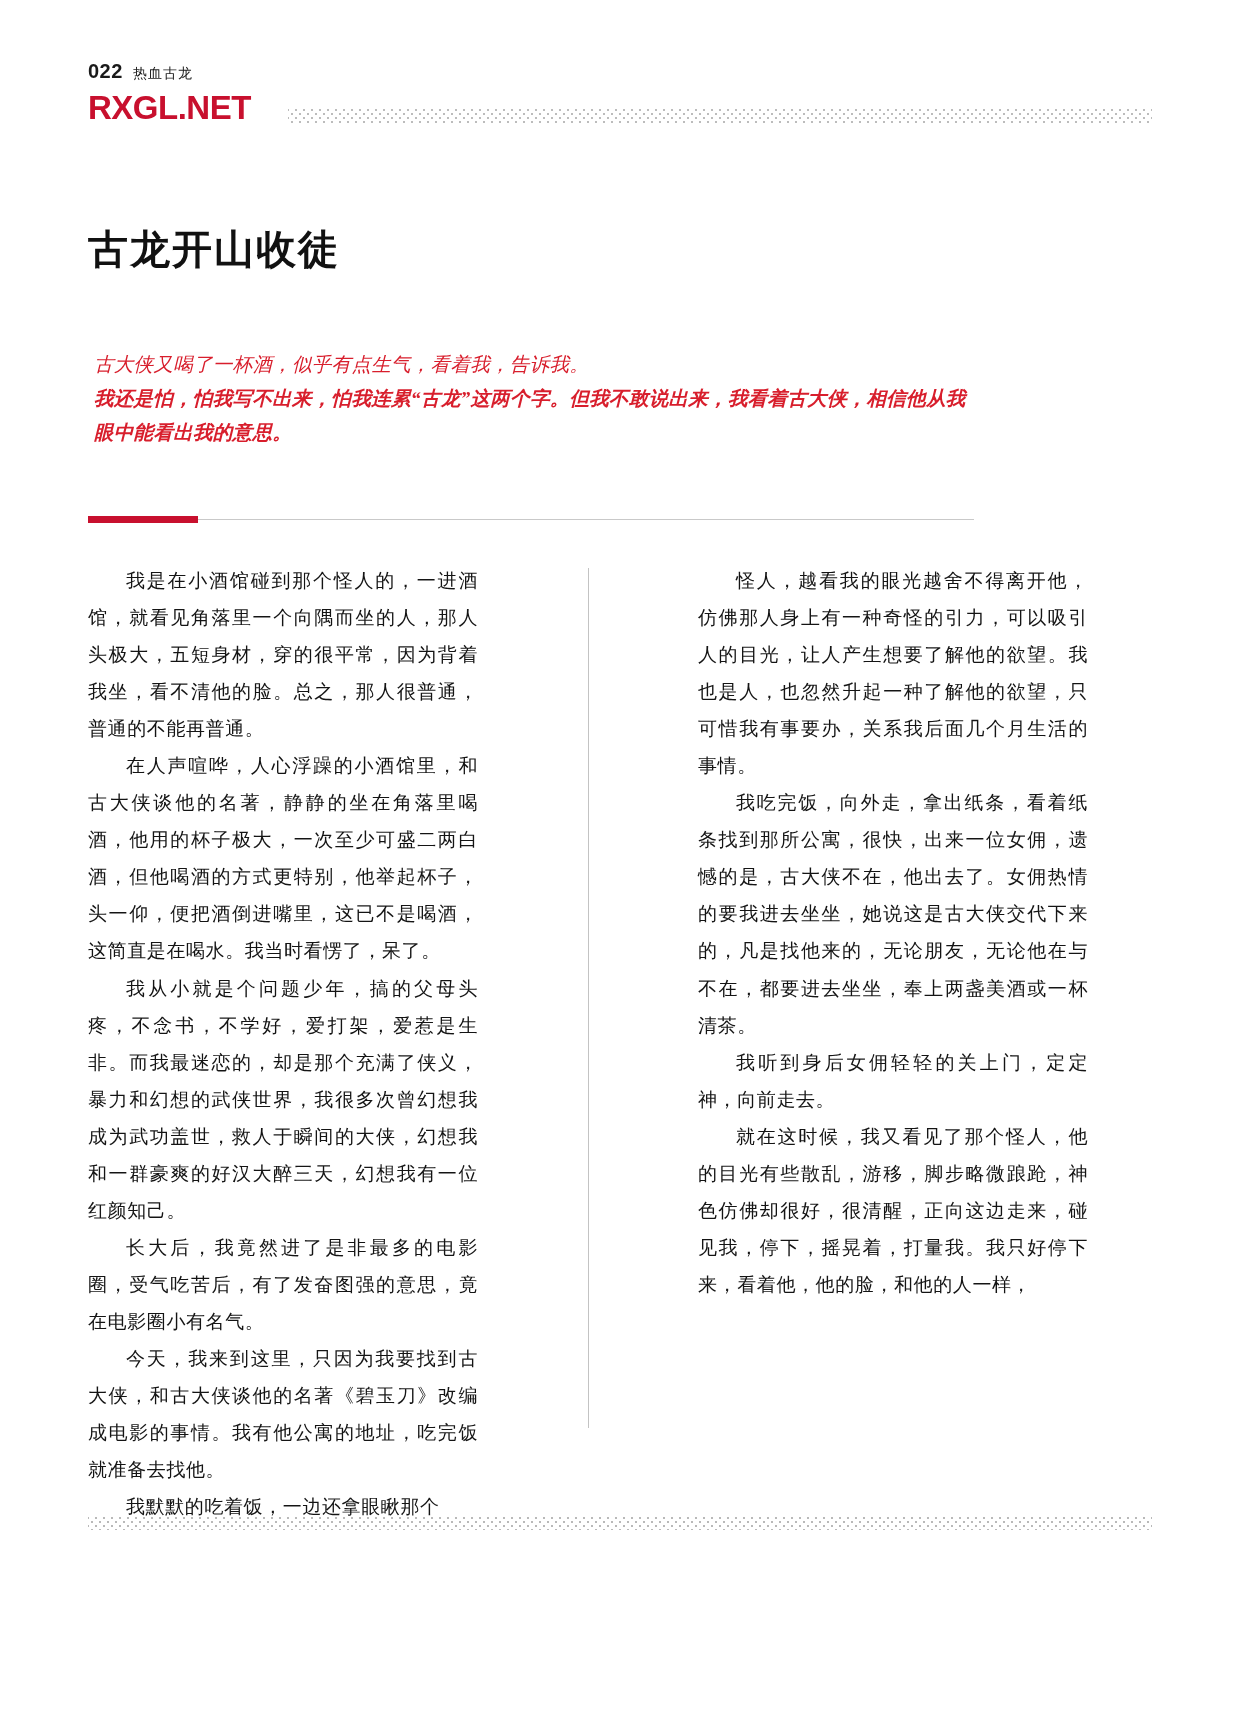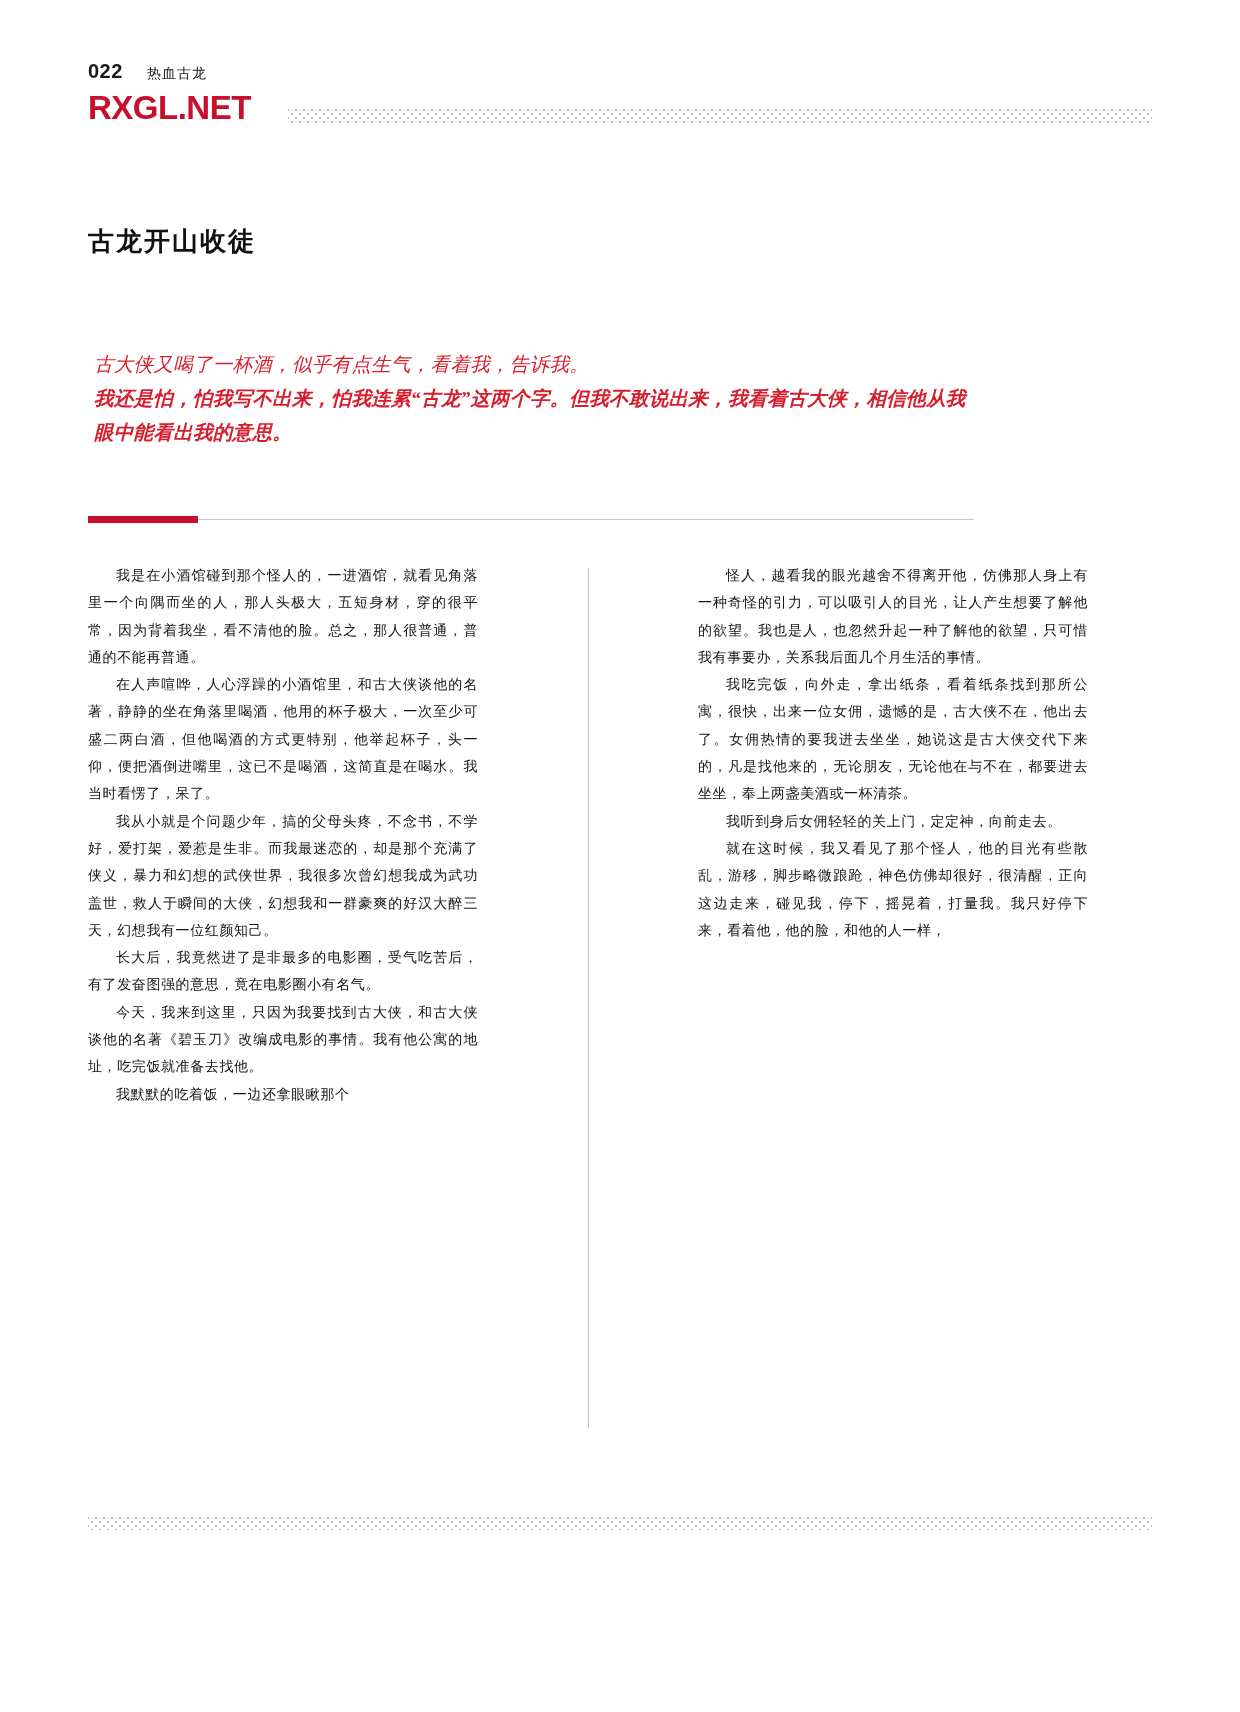--- a/index.html
+++ b/index.html
@@ -31,21 +31,21 @@
     height: 80px;
   }
   .header-left {
     position: absolute;
     left: 0;
     top: 0;
   }
   .folio-line {
     display: flex;
     align-items: baseline;
-    gap: 24px;
+    gap: 10px;
   }
   .folio-num {
     font-family: "Liberation Sans", sans-serif;
     font-size: 20px;
     font-weight: bold;
     color: #1a1a1a;
     letter-spacing: 0.5px;
   }
   .folio-label {
     font-family: "Liberation Sans", sans-serif;
@@ -78,21 +78,21 @@
 
   
   .title-block {
     position: absolute;
     left: 88px;
     top: 228px;
     width: 1000px;
   }
   .article-title {
     font-family: "Liberation Serif", serif;
-    font-size: 26px;
+    font-size: 40px;
     font-weight: bold;
     letter-spacing: 2px;
     color: #111;
     margin: 0;
     line-height: 1.1;
   }
   .byline {
     margin-top: 18px;
     font-size: 16px;
     color: #333;
@@ -149,21 +149,21 @@
     position: absolute;
     left: 88px;
     top: 562px;
     width: 1000px;
     height: 880px;
     display: flex;
     gap: 0px;
   }
   .column {
     width: 390px;
-    font-size: 14px;
+    font-size: 19px;
     line-height: 1.95;
     text-align: justify;
     color: #141414;
     letter-spacing: 0.6px;
   }
   .col-left { margin-right: 0; }
   .col-divider {
     width: 1px;
     background: #c3c3c3;
     margin: 6px 109px 6px 110px;

